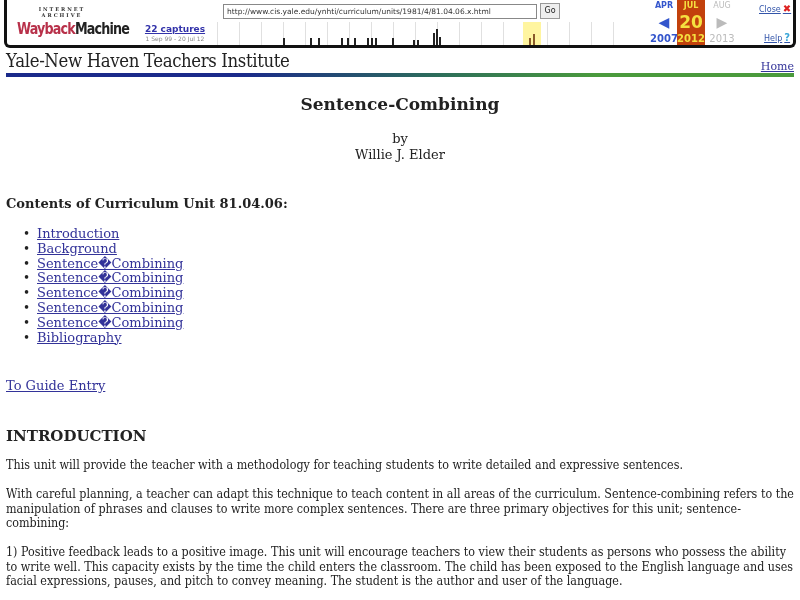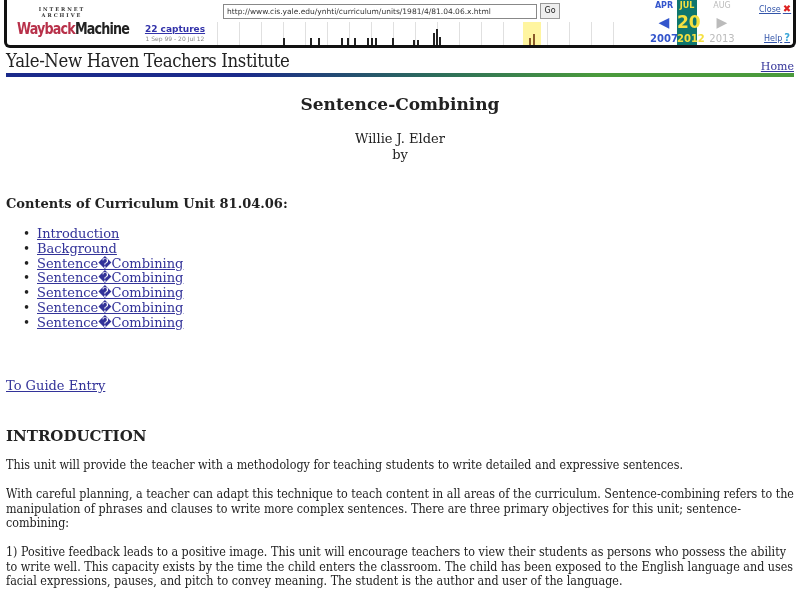--- a/index.html
+++ b/index.html
@@ -26,21 +26,21 @@
     .wb-go { position: absolute; left: 533px; top: 3px; width: 20px; height: 16px; border: 1px solid #999; background: #eee; font-family: "DejaVu Sans", sans-serif; font-size: 8px; color: #222; text-align: center; line-height: 14px; }
 
     .wb-spark { position: absolute; left: 210px; top: 22px; width: 420px; height: 24px; }
     .wb-spark .year { position: absolute; top: 0; height: 24px; border-left: 1px solid #e0e0e0; }
     .wb-spark .bar { position: absolute; bottom: 1px; width: 2px; background: #222; }
     .wb-spark .hl { position: absolute; top: 0; height: 24px; background: #fff5a0; }
 
     .wb-cal { position: absolute; left: 642px; top: 0; width: 120px; height: 45px; font-family: "DejaVu Sans", sans-serif; font-weight: bold; }
     .wb-cal .col { position: absolute; top: 0; width: 30px; text-align: center; height: 45px; }
     .wb-cal .prev { left: 0; color: #3355cc; }
-    .wb-cal .cur { left: 28px; width: 20px; background: #0f766e; color: #f5e040; }
+    .wb-cal .cur { left: 28px; width: 28px; background: #c2410c; color: #f5e040; }
     .wb-cal .next { left: 58px; color: #bbb; font-weight: normal; }
     .wb-cal .mo { font-size: 8px; margin-top: 1px; height: 10px; }
     .wb-cal .day { font-size: 17px; height: 22px; line-height: 22px; }
     .wb-cal .yr { font-size: 10px; }
     .wb-cal .arrow { font-size: 14px; height: 22px; line-height: 22px; }
 
     .wb-close { position: absolute; left: 752px; top: 3px; font-family: "DejaVu Sans", sans-serif; font-size: 8px; color: #3355aa; text-decoration: underline; }
     .wb-close .x { color: #dd2222; text-decoration: none; font-weight: bold; font-size: 10px; margin-left: 2px; }
     .wb-help { position: absolute; left: 757px; top: 32px; font-family: "DejaVu Sans", sans-serif; font-size: 8px; color: #3355aa; text-decoration: underline; }
     .wb-help .q { color: #3aa6d9; text-decoration: none; font-weight: bold; font-size: 10px; margin-left: 2px; }
@@ -149,33 +149,34 @@
 </div>
 
 <div class="site-header">
   <span class="site-title">Yale-New Haven Teachers Institute</span>
   <a class="home-link">Home</a>
 </div>
 <div class="header-rule"></div>
 
 <div class="title">Sentence-Combining</div>
 <div class="byline">
+  <div>by</div>
   <div>Willie J. Elder</div>
-  <div>by</div>
 </div>
 
 <div class="contents-heading">Contents of Curriculum Unit 81.04.06:</div>
 <ul class="toc">
   <li><a>Introduction</a></li>
   <li><a>Background</a></li>
   <li><a>Sentence�Combining</a></li>
   <li><a>Sentence�Combining</a></li>
   <li><a>Sentence�Combining</a></li>
   <li><a>Sentence�Combining</a></li>
   <li><a>Sentence�Combining</a></li>
+  <li><a>Bibliography</a></li>
 </ul>
 
 <a class="guide">To Guide Entry</a>
 
 <div class="intro-heading">INTRODUCTION</div>
 <p class="para p1">This unit will provide the teacher with a methodology for teaching students to write detailed and expressive sentences.</p>
 <p class="para p2">With careful planning, a teacher can adapt this technique to teach content in all areas of the curriculum. Sentence-combining refers to the manipulation of phrases and clauses to write more complex sentences. There are three primary objectives for this unit; sentence-combining:</p>
 <p class="para p3">1) Positive feedback leads to a positive image. This unit will encourage teachers to view their students as persons who possess the ability to write well. This capacity exists by the time the child enters the classroom. The child has been exposed to the English language and uses facial expressions, pauses, and pitch to convey meaning. The student is the author and user of the language.</p>
 
 </body></html>

